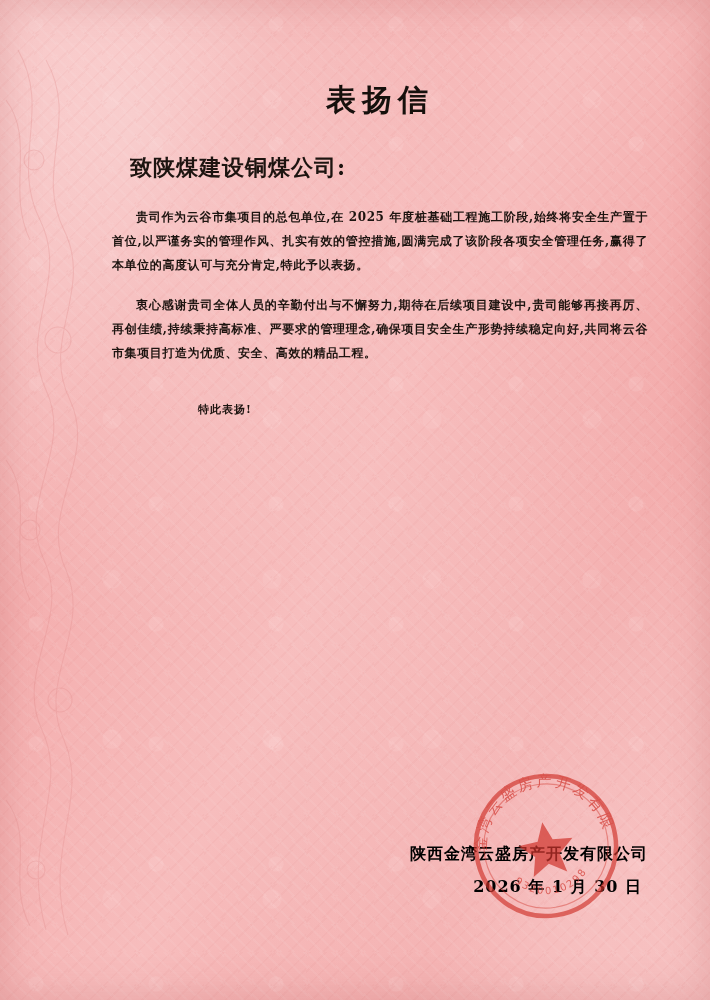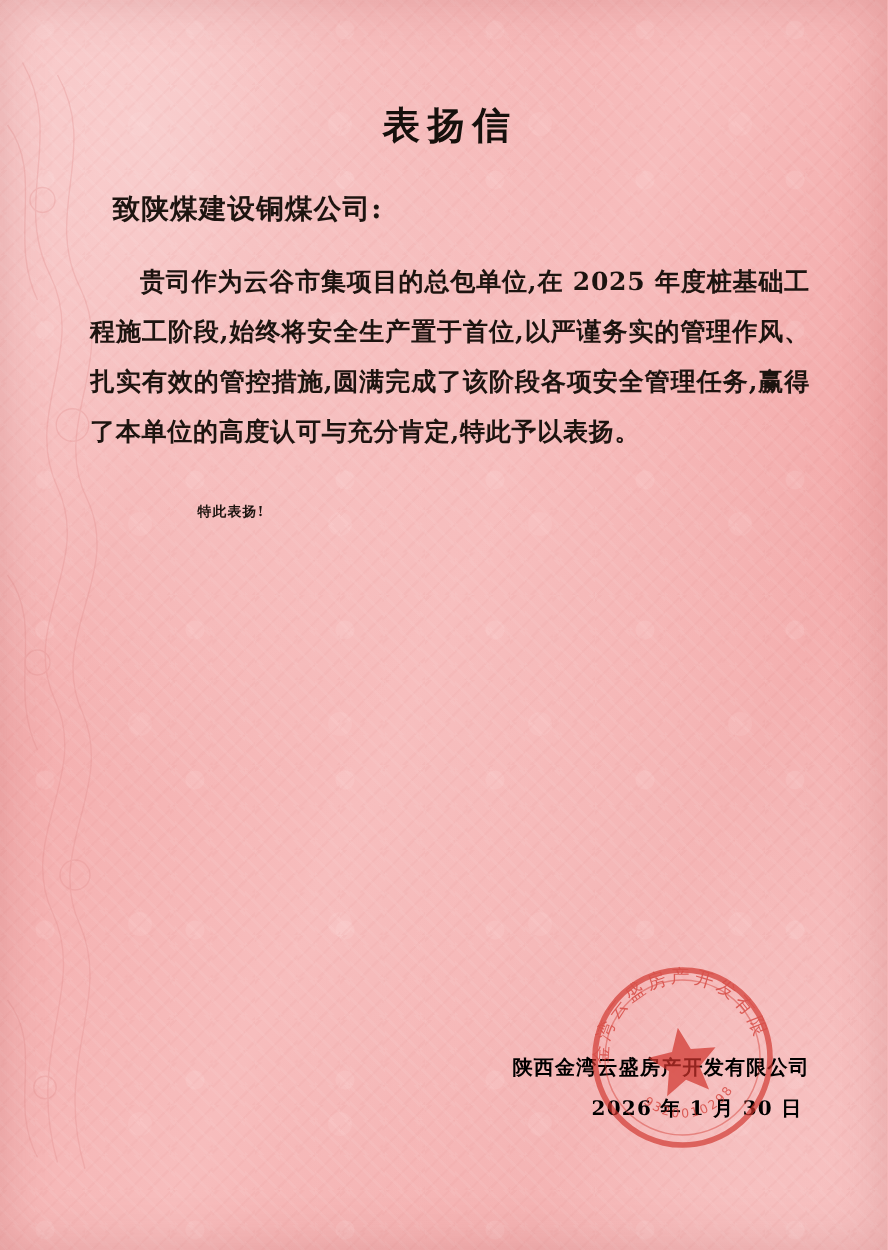--- a/index.html
+++ b/index.html
@@ -56,21 +56,21 @@
     opacity: 0.33;
   }
 
   
   .content {
     position: absolute;
     left: 0;
     top: 0;
     width: 710px;
     height: 1000px;
-    padding: 62px 62px 40px 72px;
+    padding: 62px 62px 40px 112px;
     box-sizing: border-box;
     color: #1d1410;
   }
 
   .doc-title {
     text-align: center;
     font-size: 30px;
     letter-spacing: 6px;
     font-weight: 700;
     margin: 18px 0 26px 0;
@@ -80,21 +80,21 @@
 
   .salutation {
     font-size: 22px;
     line-height: 1.9;
     margin: 0 0 6px 18px;
     font-weight: 600;
     letter-spacing: 1px;
   }
 
   .para {
-    font-size: 20px;
+    font-size: 12px;
     line-height: 2.0;
     margin: 16px 0 2px 0;
     text-align: justify;
     text-justify: inter-ideograph;
     text-indent: 2em;
     letter-spacing: 0.6px;
     font-weight: 600;
   }
 
   .closing {
@@ -153,20 +153,21 @@
     </g>
   </svg>
 
   <div class="content">
 
     <div class="doc-title">表扬信</div>
 
     <div class="salutation">致陕煤建设铜煤公司:</div>
 
     <p class="para">贵司作为云谷市集项目的总包单位,在 2025 年度桩基础工程施工阶段,始终将安全生产置于首位,以严谨务实的管理作风、扎实有效的管控措施,圆满完成了该阶段各项安全管理任务,赢得了本单位的高度认可与充分肯定,特此予以表扬。</p>
+    <p class="para">衷心感谢贵司全体人员的辛勤付出与不懈努力,期待在后续项目建设中,贵司能够再接再厉、再创佳绩,持续秉持高标准、严要求的管理理念,确保项目安全生产形势持续稳定向好,共同将云谷市集项目打造为优质、安全、高效的精品工程。</p>
 
     <div class="closing">特此表扬!</div>
   </div>
 
   <div class="signature">
     <div class="sig-company">陕西金湾云盛房产开发有限公司</div>
     <div class="sig-date">2026 年 1 月 30 日</div>
   </div>
 
   <div class="seal">

